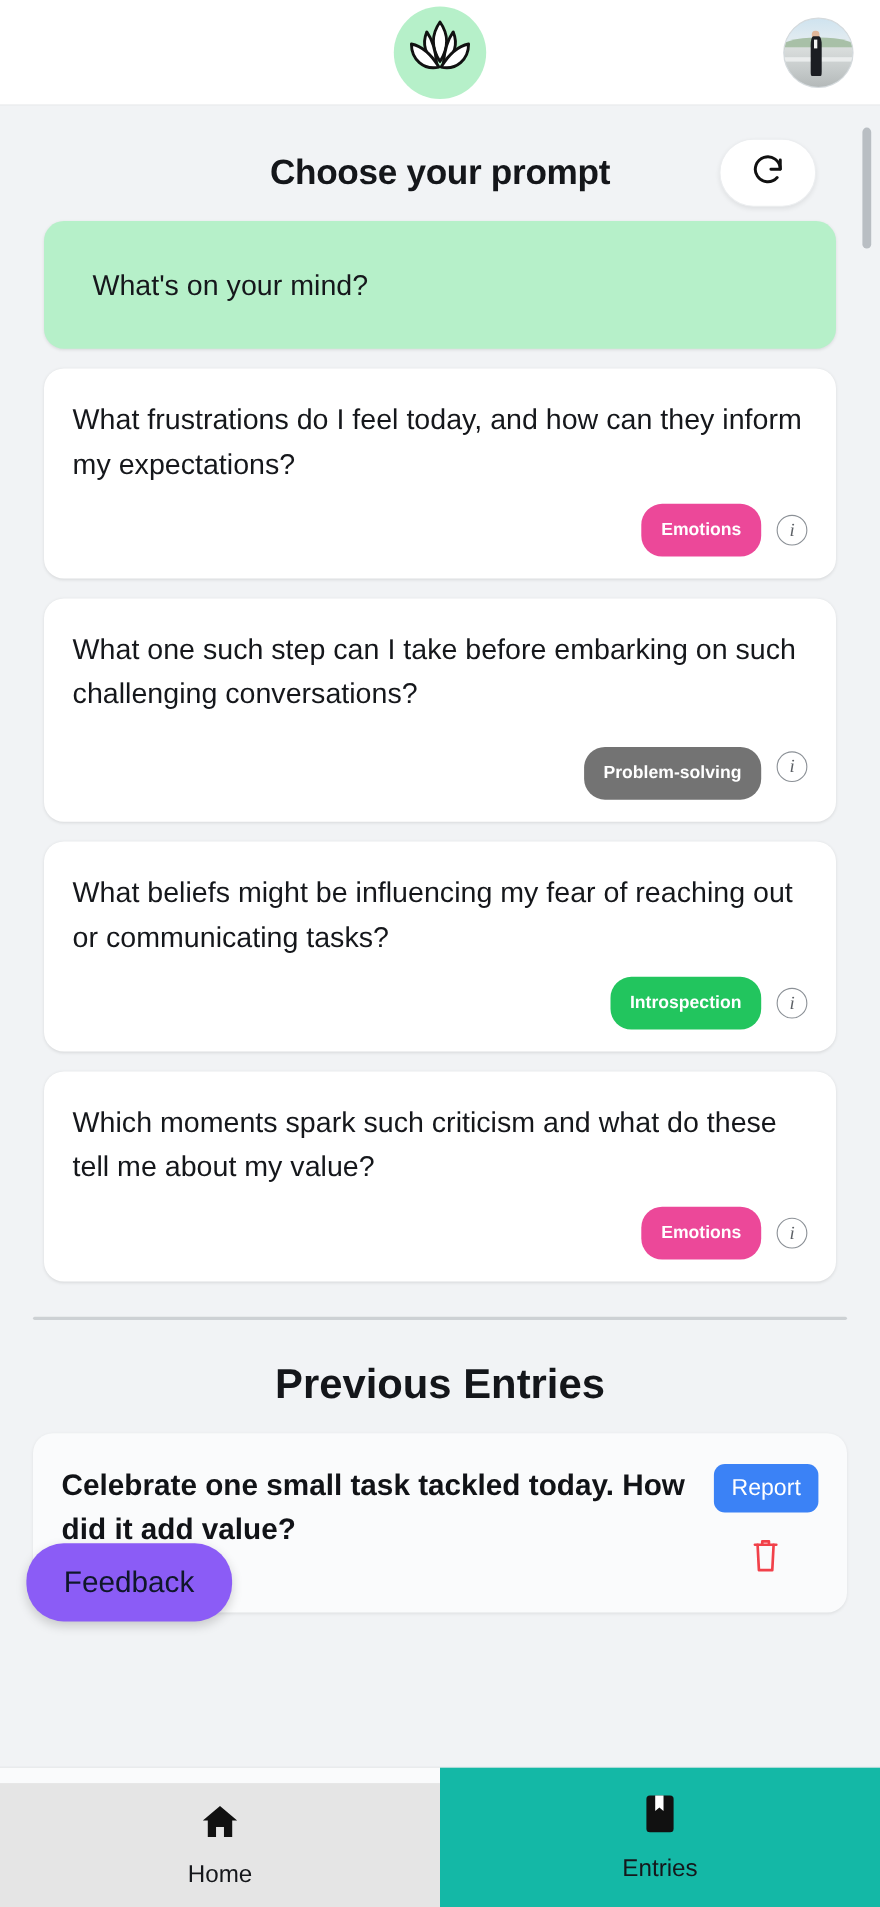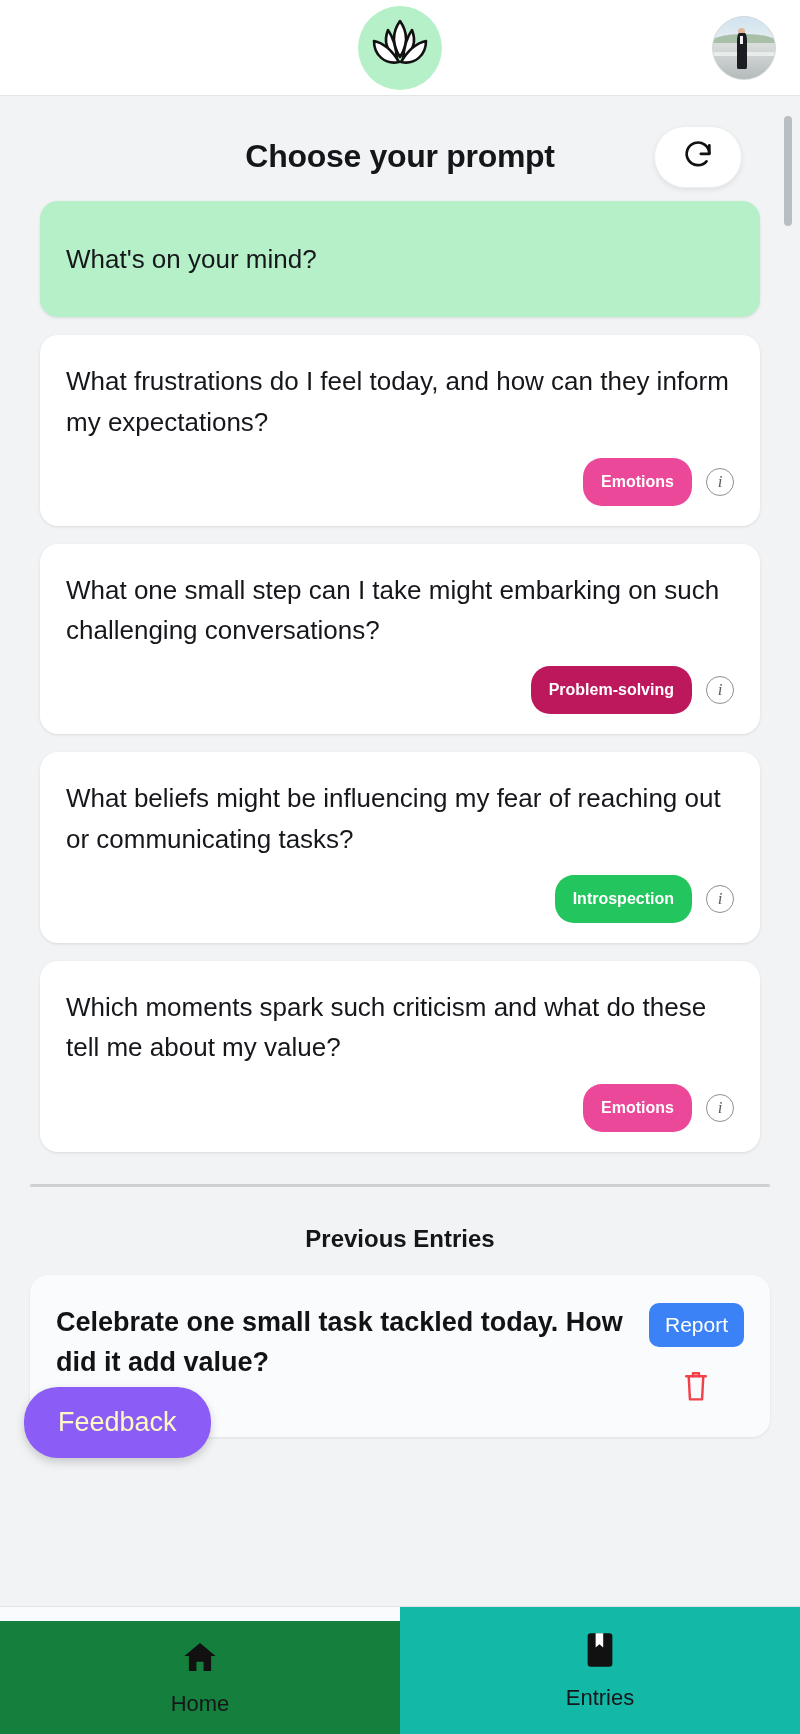--- a/index.html
+++ b/index.html
@@ -127,21 +127,21 @@
     background: #ffffff;
     border-radius: 18px;
     box-shadow: 0 1px 3px rgba(0,0,0,.10);
     padding: 26px 26px 20px 26px;
     margin-bottom: 18px;
     cursor: pointer;
   }
   .prompt-card.featured {
     background: #b6f0c9;
     box-shadow: 0 1px 3px rgba(0,0,0,.10);
-    padding: 38px 26px;
+    padding: 38px 44px;
     display: flex;
     align-items: center;
     min-height: 110px;
   }
   .prompt-text {
     font-size: 26px;
     line-height: 1.55;
     color: #15171b;
     font-weight: normal;
   }
@@ -183,21 +183,21 @@
 
   
   .divider {
     height: 3px;
     background: #cdd1d4;
     margin: 32px 30px 0 30px;
     border-radius: 2px;
   }
   .section-title {
     text-align: center;
-    font-size: 24px;
+    font-size: 38px;
     font-weight: bold;
     color: #14161a;
     margin: 38px 0 22px 0;
   }
   .entry-card {
     margin: 0 30px;
     background: #fafbfc;
     border-radius: 18px;
     box-shadow: 0 1px 3px rgba(0,0,0,.08);
     padding: 28px 26px 30px 26px;
@@ -232,23 +232,23 @@
     border-radius: 10px;
     padding: 10px 16px;
     cursor: pointer;
   }
   .trash-icon { cursor: pointer; }
 
   
   .feedback-fab {
     position: absolute;
     left: 24px;
-    bottom: 148px;
+    bottom: 132px;
     background: #8b5cf6;
-    color: #fef9c3;
+    color: #0f172a;
     font-size: 27px;
     border: none;
     border-radius: 34px;
     padding: 20px 34px;
     box-shadow: 0 4px 10px rgba(0,0,0,.18);
     cursor: pointer;
     z-index: 5;
   }
 
   
@@ -262,21 +262,21 @@
   .nav-item {
     flex: 1 1 50%;
     display: flex;
     flex-direction: column;
     align-items: center;
     justify-content: center;
     gap: 12px;
     cursor: pointer;
     background: #14b8a6;
   }
-  .nav-item.active { background: #15803d; margin-top: 14px; }
+  .nav-item.active { background: #e5e5e5; margin-top: 14px; }
   .nav-label { font-size: 22px; color: #15171b; }
 </style>
 </head>
 <body>
 
 <div id="app">
 
   <div class="topbar">
     <div class="logo-circle">
       <span>
@@ -326,23 +326,23 @@
 
       <div class="prompt-card">
         <div class="prompt-text">What frustrations do I feel today, and how can they inform my expectations?</div>
         <div class="prompt-footer">
           <span class="badge" style="background: rgb(236, 72, 153);">Emotions</span>
           <span class="info-icon">i</span>
         </div>
       </div>
 
       <div class="prompt-card">
-        <div class="prompt-text">What one small step can I take might embarking on such challenging conversations?</div>
+        <div class="prompt-text">What one such step can I take before embarking on such challenging conversations?</div>
         <div class="prompt-footer">
-          <span class="badge" style="background: #be185d;">Problem-solving</span>
+          <span class="badge" style="background: #737373; margin-top: 13px;">Problem-solving</span>
           <span class="info-icon">i</span>
         </div>
       </div>
 
       <div class="prompt-card">
         <div class="prompt-text">What beliefs might be influencing my fear of reaching out or communicating tasks?</div>
         <div class="prompt-footer">
           <span class="badge" style="background: rgb(34, 197, 94);">Introspection</span>
           <span class="info-icon">i</span>
         </div>

